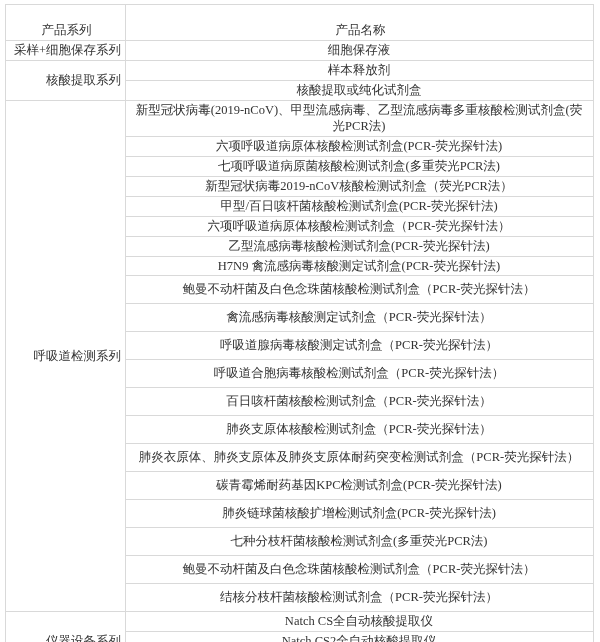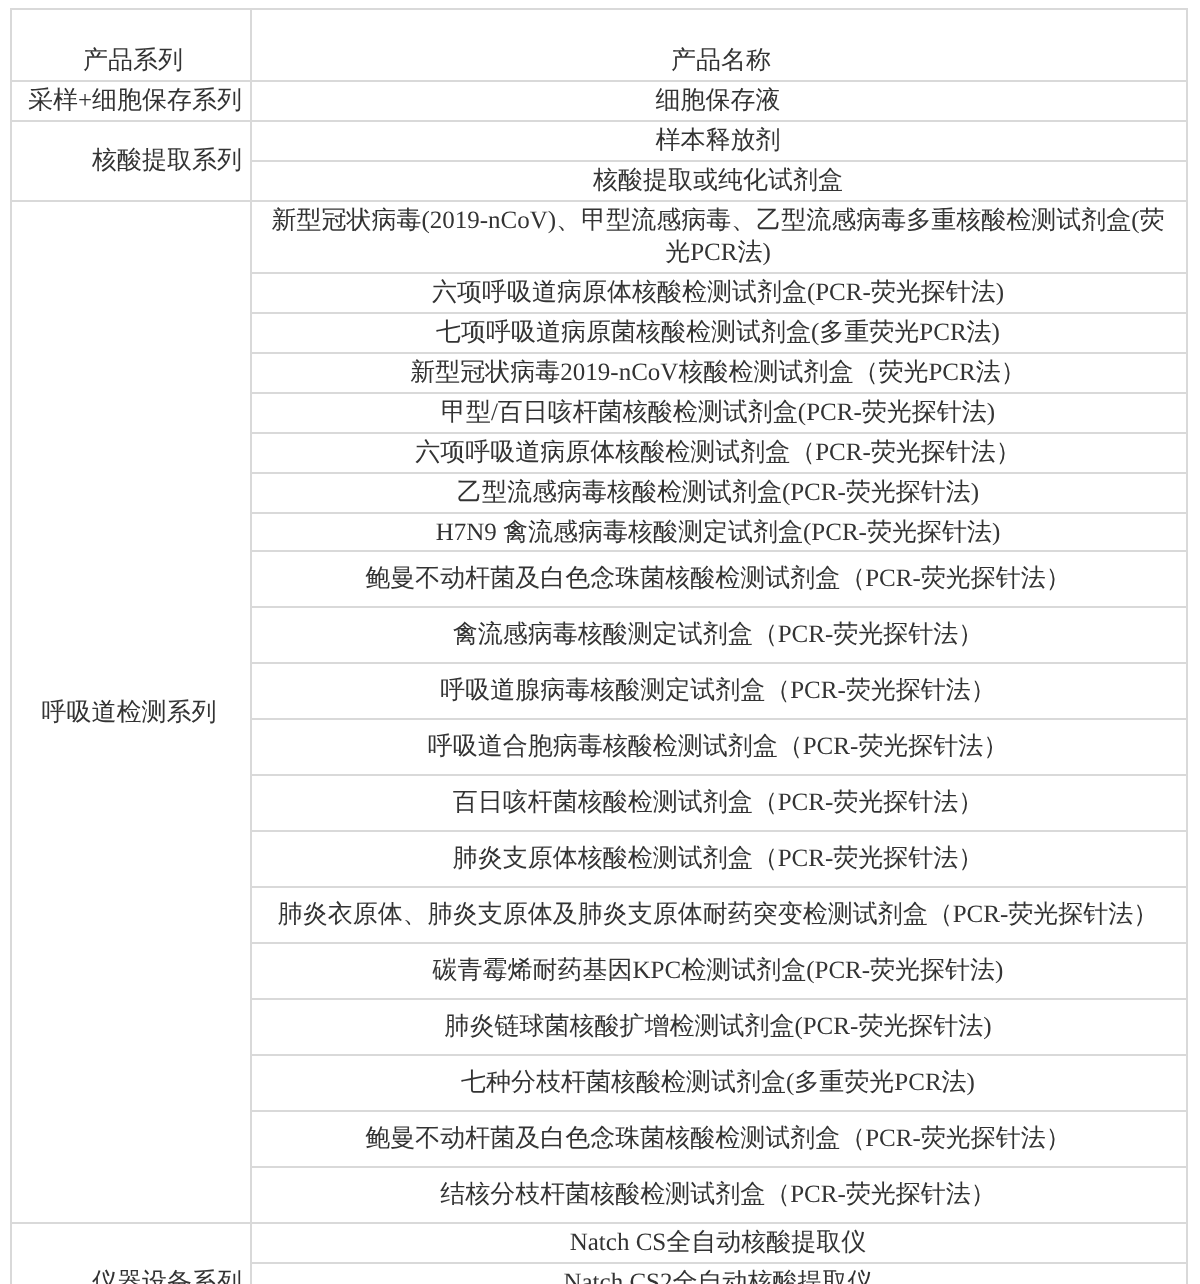--- a/index.html
+++ b/index.html
@@ -51,21 +51,21 @@
   }
 
   
   tbody tr { height: 19px; }
   tbody tr:nth-child(4) { height: 36px; }                         
   tbody tr:nth-child(n+5):nth-child(-n+11) { height: 18px; }      
   tbody tr:nth-child(n+12):nth-child(-n+23) { height: 28px; }     
   tbody tr:nth-child(n+24) { height: 19px; }                      
 
   
-  tbody tr:nth-child(4) td.series-cell { text-align: center; padding-left: 2px; }
+  tbody tr:nth-child(4) td.series-cell { text-align: right; padding-left: 2px; }
 </style>
 </head>
 <body>
 
 <div class="page">
   <table class="product-table">
     <colgroup>
       <col class="series-col">
       <col class="product-col">
     </colgroup>

